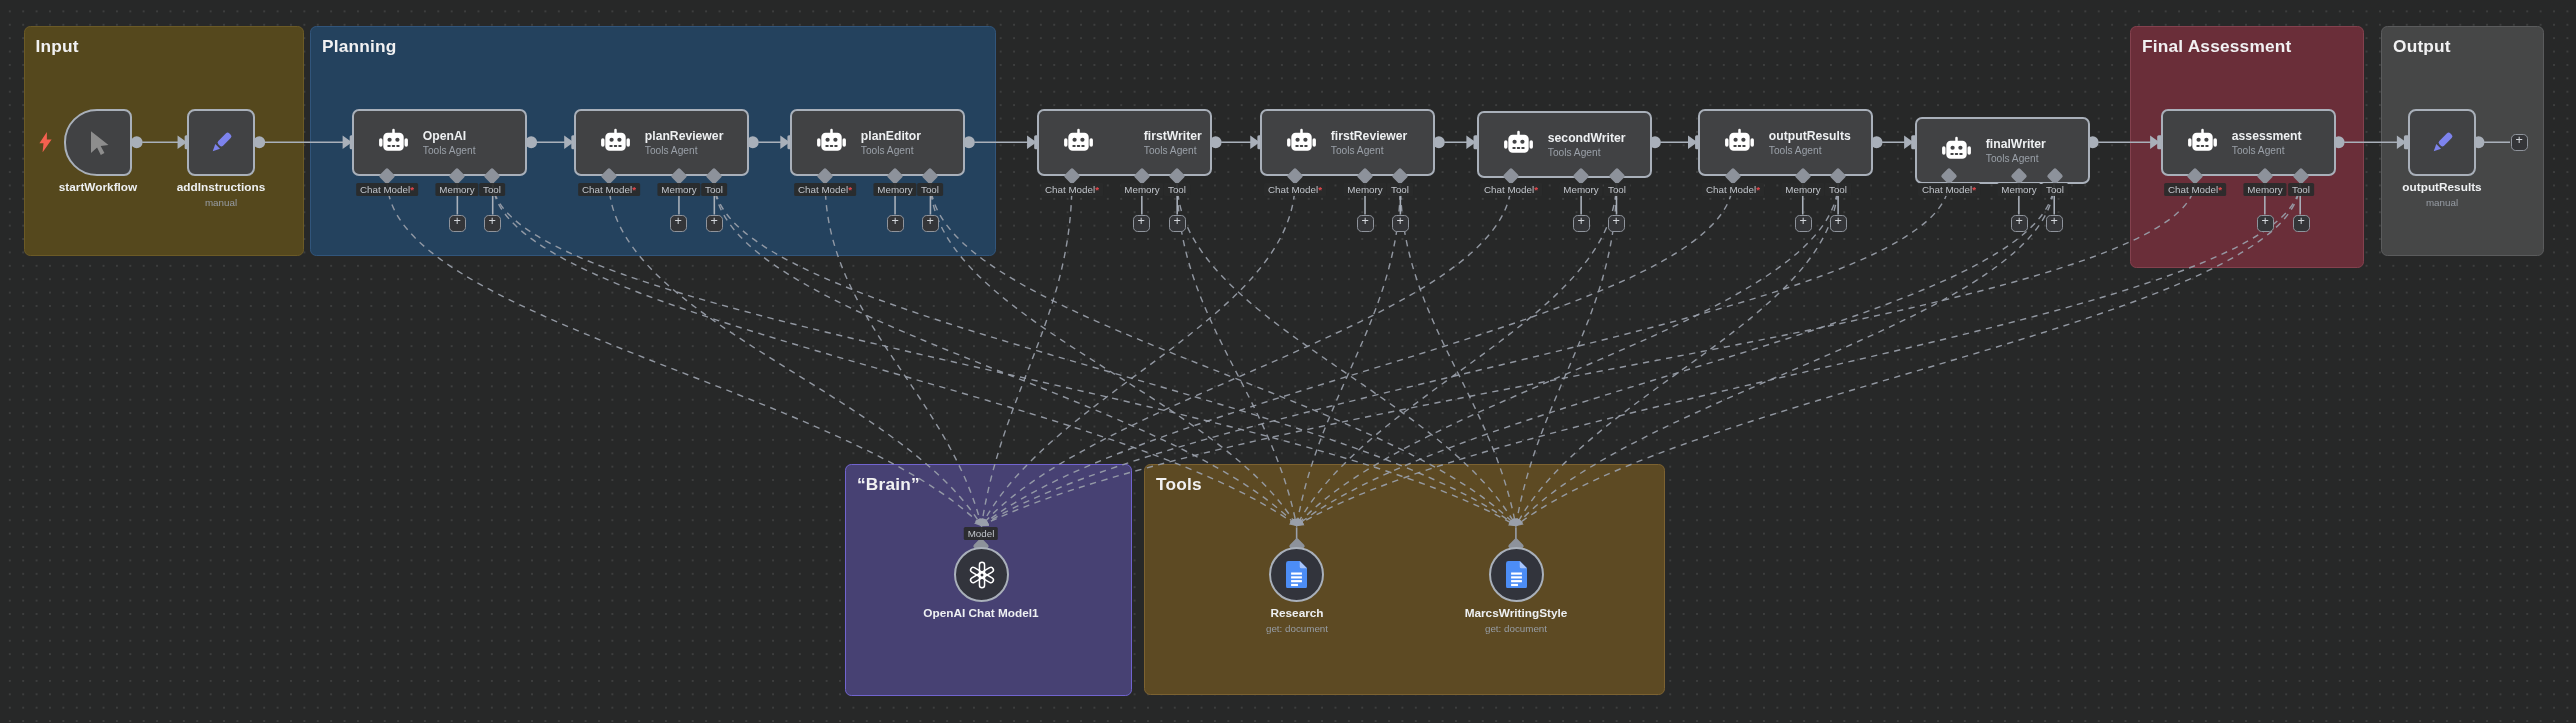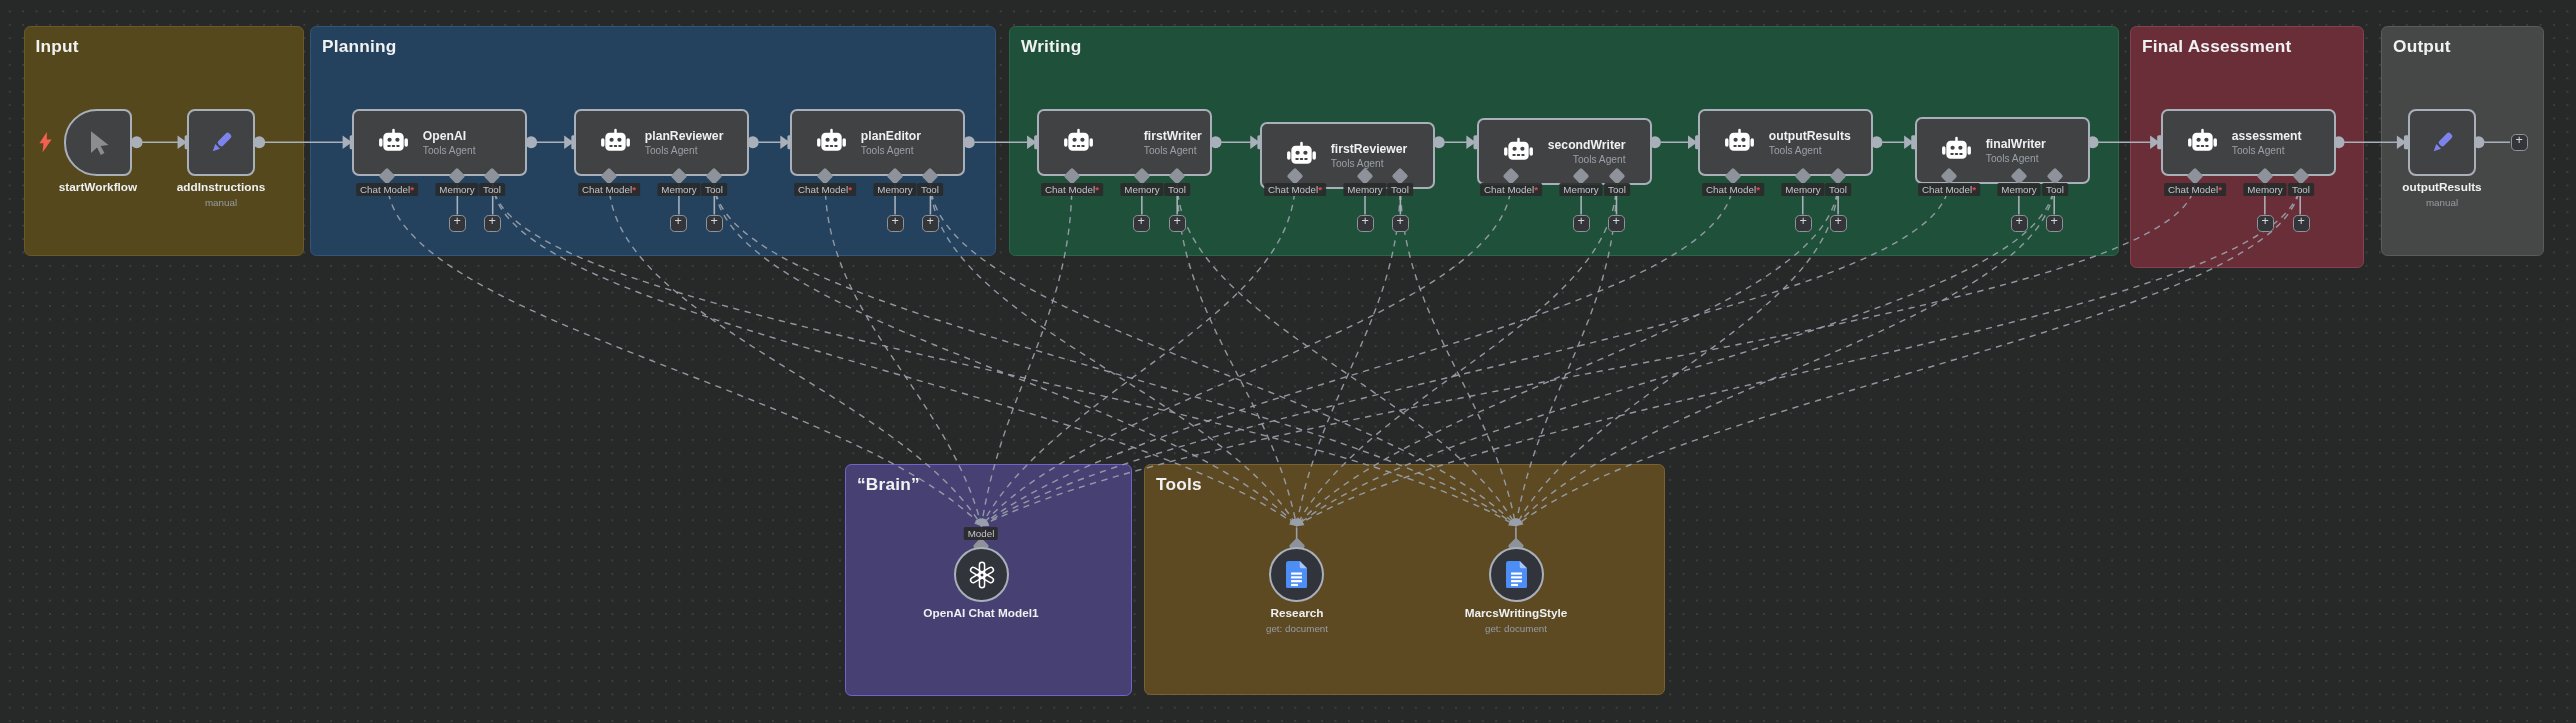--- a/index.html
+++ b/index.html
@@ -43,23 +43,20 @@
 </head>
 <body>
 
 <div id="canvas">
   <div class="layer group-layer" id="groups">
       <div class="group" style="left: 23.6px; top: 26px; width: 280px; height: 230px; background: rgb(85, 72, 29); border-color: rgb(107, 90, 38);">
         <div class="group-title">Input</div>
       </div>
       <div class="group" style="left: 310px; top: 26px; width: 686px; height: 230px; background: rgb(36, 66, 94); border-color: rgb(49, 85, 123);">
         <div class="group-title">Planning</div>
-      </div>
-      <div class="group" style="left: 1009px; top: 26px; width: 1110px; height: 230px; background: rgb(31, 80, 57); border-color: rgb(42, 102, 74);">
-        <div class="group-title">Writing</div>
       </div>
       <div class="group" style="left: 2130px; top: 26px; width: 234px; height: 242px; background: rgb(106, 46, 57); border-color: rgb(132, 65, 78);">
         <div class="group-title">Final Assessment</div>
       </div>
       <div class="group" style="left: 2381px; top: 26px; width: 163px; height: 230px; background: rgb(70, 71, 71); border-color: rgb(90, 91, 92);">
         <div class="group-title">Output</div>
       </div>
       <div class="group" style="left: 845px; top: 464px; width: 287px; height: 232px; background: rgb(71, 65, 115); border-color: rgb(113, 100, 207);">
         <div class="group-title">“Brain”</div>
       </div>
@@ -291,21 +288,21 @@
         </span>
       </div>
       <div class="diamond" style="left: 1072px; top: 176px;"></div>
       <div class="diamond" style="left: 1142px; top: 176px;"></div>
       <div class="diamond" style="left: 1177px; top: 176px;"></div>
       <div class="chip" style="left: 1072px; top: 183px;"><span>Chat Model</span><span class="req">*</span></div>
       <div class="chip" style="left: 1142px; top: 183px;">Memory</div>
       <div class="chip" style="left: 1177px; top: 183px;">Tool</div>
       <div class="plusbtn" style="left: 1133px; top: 215px;">+</div>
       <div class="plusbtn" style="left: 1169px; top: 215px;">+</div>
-      <div class="node agent" style="left: 1260px; top: 122px;">
+      <div class="node agent" style="left: 1260px; top: 109px;">
         <svg width="35" height="29" viewBox="0 0 44 37">
           <rect x="20.4" y="1" width="3.2" height="7" rx="1.6" fill="#fff"></rect>
           <rect x="9" y="6" width="26" height="23" rx="5.5" fill="#fff"></rect>
           <rect x="3.6" y="13" width="4.4" height="11" rx="2.2" fill="#fff"></rect>
           <rect x="36" y="13" width="4.4" height="11" rx="2.2" fill="#fff"></rect>
           <circle cx="17" cy="15" r="2.7" fill="#414244"></circle>
           <circle cx="27" cy="15" r="2.7" fill="#414244"></circle>
           <rect x="14.2" y="21.6" width="4.2" height="2.7" rx="0.9" fill="#414244"></rect>
           <rect x="19.9" y="21.6" width="4.2" height="2.7" rx="0.9" fill="#414244"></rect>
           <rect x="25.6" y="21.6" width="4.2" height="2.7" rx="0.9" fill="#414244"></rect>
@@ -316,21 +313,21 @@
         </span>
       </div>
       <div class="diamond" style="left: 1295px; top: 176px;"></div>
       <div class="diamond" style="left: 1365px; top: 176px;"></div>
       <div class="diamond" style="left: 1400px; top: 176px;"></div>
       <div class="chip" style="left: 1295px; top: 183px;"><span>Chat Model</span><span class="req">*</span></div>
       <div class="chip" style="left: 1365px; top: 183px;">Memory</div>
       <div class="chip" style="left: 1400px; top: 183px;">Tool</div>
       <div class="plusbtn" style="left: 1357px; top: 215px;">+</div>
       <div class="plusbtn" style="left: 1392px; top: 215px;">+</div>
-      <div class="node agent" style="left: 1477px; top: 118px; text-align: right;">
+      <div class="node agent" style="left: 1477px; top: 111px;">
         <svg width="35" height="29" viewBox="0 0 44 37">
           <rect x="20.4" y="1" width="3.2" height="7" rx="1.6" fill="#fff"></rect>
           <rect x="9" y="6" width="26" height="23" rx="5.5" fill="#fff"></rect>
           <rect x="3.6" y="13" width="4.4" height="11" rx="2.2" fill="#fff"></rect>
           <rect x="36" y="13" width="4.4" height="11" rx="2.2" fill="#fff"></rect>
           <circle cx="17" cy="15" r="2.7" fill="#414244"></circle>
           <circle cx="27" cy="15" r="2.7" fill="#414244"></circle>
           <rect x="14.2" y="21.6" width="4.2" height="2.7" rx="0.9" fill="#414244"></rect>
           <rect x="19.9" y="21.6" width="4.2" height="2.7" rx="0.9" fill="#414244"></rect>
           <rect x="25.6" y="21.6" width="4.2" height="2.7" rx="0.9" fill="#414244"></rect>

